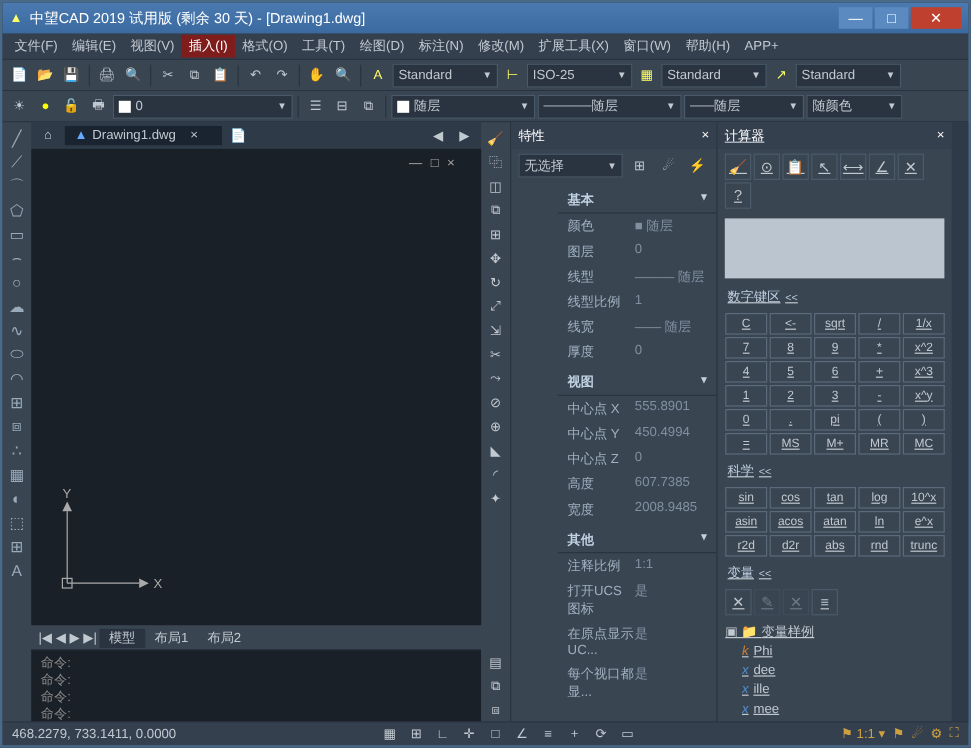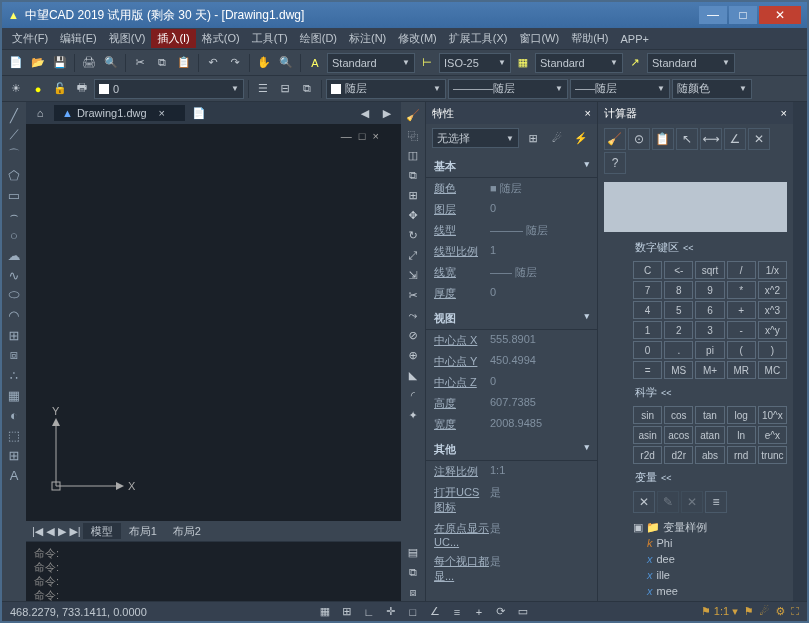--- a/index.html
+++ b/index.html
@@ -28,21 +28,21 @@
 .btabs { background:#3a4552; height:20px; display:flex; align-items:center; padding:0 6px; gap:2px; font-size:10px; }
 .btab { padding:2px 8px; }
 .btab.active { background:#2a3440; }
 .cmdarea { background:#1a2028; height:60px; padding:4px 8px; font-size:10px; color:#888; line-height:14px; border-top:1px solid #2a3440; }
 .midtools { width:24px; background:#3a4552; display:flex; flex-direction:column; align-items:center; padding-top:4px; gap:2px; }
 .midtools .tbtn { width:20px; height:18px; }
 .panel { width:172px; background:#3a4552; border-left:1px solid #2a3440; display:flex; flex-direction:column; overflow:hidden; }
 .panelhdr { background:#35404f; height:22px; display:flex; align-items:center; padding:0 6px; font-size:11px; color:#fff; position:relative; }
 .panelhdr .x { position:absolute; right:6px; cursor:pointer; }
 .proprow { display:flex; padding:3px 8px; font-size:10px; }
-.proprow .lbl { width:56px; color:#a0b0c0;text-decoration:underline; }
+.proprow .lbl { width:56px; color:#a0b0c0; }
 .proprow .val { color:#8090a0; }
 .sect { padding:3px 8px; font-weight:bold; font-size:11px; color:#c0d0e0; border-bottom:1px solid #2a3440; margin-top:4px; display:flex; }
 .sect .arrow { margin-left:auto; font-size:9px; }
 .selrow { padding:4px 6px; display:flex; align-items:center; gap:4px; }
 .selrow .combo { flex:1; }
 .iconrow { display:flex; gap:2px; padding:4px 6px; flex-wrap:wrap; }
 .iconrow .tbtn { width:22px; height:22px; border:1px solid #4a5a6a; font-size:12px; }
 .calcdisplay { background:#bac5d0; height:50px; margin:4px 6px; }
 .calchdr { padding:4px 8px; font-size:11px; color:#c0d0e0; display:flex; align-items:center; }
 .calchdr .cc { margin-left:4px; font-size:9px; cursor:pointer; }
@@ -103,21 +103,21 @@
   <div class="sep"></div>
   <div class="tbtn">✋</div>
   <div class="tbtn">🔍</div>
   <div class="sep"></div>
   <div class="tbtn" style="color:#ff6;">A</div>
   <div class="combo" style="width:88px;">
       <span>Standard</span>
       <span class="arrow">▼</span>
     </div>
   <div class="tbtn" style="color:#ff6;">⊢</div>
-  <div class="combo" style="width:72px;justify-content:space-between;">
+  <div class="combo" style="width:88px;justify-content:space-between;">
       <span>ISO-25</span>
       <span class="arrow">▼</span>
     </div>
   <div class="tbtn" style="color:#ff6;">▦</div>
   <div class="combo" style="width:88px;">
       <span>Standard</span>
       <span class="arrow">▼</span>
     </div>
   <div class="tbtn" style="color:#ff6;">↗</div>
   <div class="combo" style="width:88px;">
@@ -245,21 +245,21 @@
       </div>
     <div class="selrow">
       <div class="combo">
           <span>无选择</span>
           <span class="arrow">▼</span>
         </div>
       <div class="tbtn">⊞</div>
       <div class="tbtn">☄</div>
       <div class="tbtn">⚡</div>
     </div>
-    <div id="props-content" style="overflow:hidden;flex:1;">
+    <div id="props-content" style="overflow:hidden;flex:1;margin-left:39px;">
         <div class="sect">
           <span>基本</span>
           <span class="arrow">▾</span>
         </div>
         <div class="proprow">
           <span class="lbl">颜色</span>
           <span class="val">■ 随层</span>
         </div>
         <div class="proprow">
           <span class="lbl">图层</span>
@@ -321,37 +321,37 @@
           <span class="lbl">在原点显示 UC...</span>
           <span class="val">是</span>
         </div>
         <div class="proprow">
           <span class="lbl">每个视口都显...</span>
           <span class="val">是</span>
         </div>
       </div>
   </div>
 
-  <div class="panel" style="width:196px;">
+  <div class="panel" style="width:196px;text-decoration:underline;">
     <div class="panelhdr">
         <span>计算器</span>
         <span class="x">×</span>
       </div>
     <div class="iconrow">
       <div class="tbtn">🧹</div>
       <div class="tbtn">⊙</div>
       <div class="tbtn">📋</div>
       <div class="tbtn">↖</div>
       <div class="tbtn">⟷</div>
       <div class="tbtn">∠</div>
       <div class="tbtn">✕</div>
       <div class="tbtn">?</div>
     </div>
     <div class="calcdisplay"></div>
-    <div style="overflow-y:auto;flex:1;margin-left:29px;">
+    <div style="overflow-y:auto;flex:1;">
       <div class="calchdr">
           <span>数字键区</span>
           <span class="cc">&lt;&lt;</span>
         </div>
       <div class="keypad" id="numkeys">
           <div class="key">C</div>
           <div class="key">&lt;-</div>
           <div class="key">sqrt</div>
           <div class="key">/</div>
           <div class="key">1/x</div>

